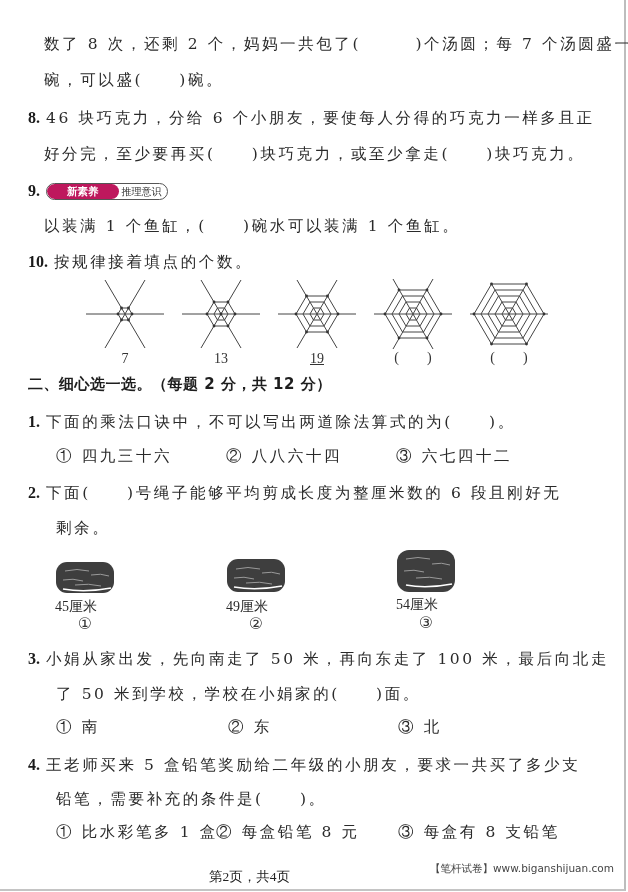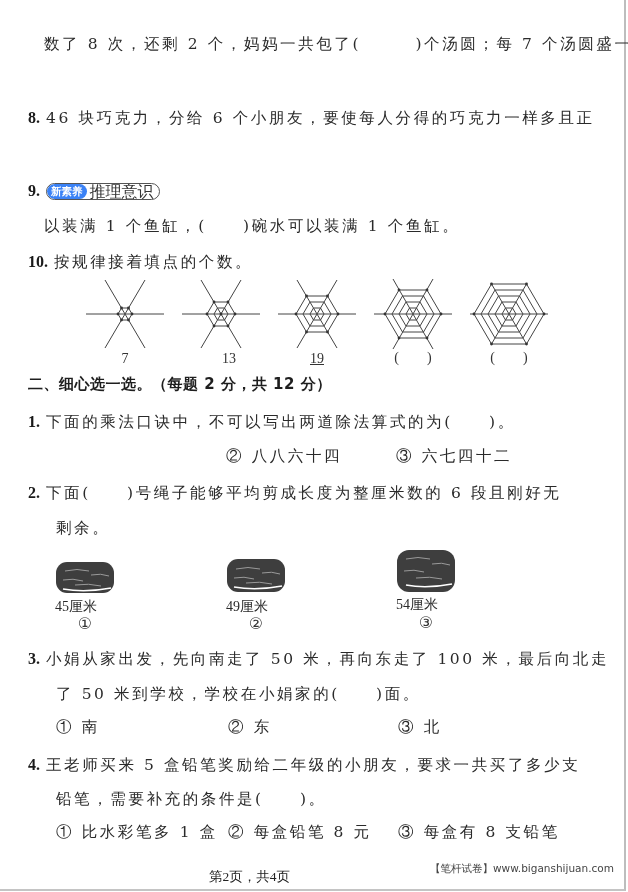--- a/index.html
+++ b/index.html
@@ -40,29 +40,29 @@
     letter-spacing: 0.5px;
     color: #1e1e1e;
   }
   .badge-wrap {
     display: inline-flex; align-items: center;
     border: 1px solid #555; border-radius: 9px;
     height: 15px; margin-right: 6px; vertical-align: 1px;
     overflow: hidden; letter-spacing: 0;
   }
   .badge-dark {
-    background: #3b82f6; color: #fff;
+    background: #be185d; color: #fff;
     font-family: "DejaVu Sans", sans-serif;
     font-size: 10.5px; font-weight: bold;
-    padding: 0 4px; height: 15px; line-height: 15px;
+    padding: 0 20px; height: 15px; line-height: 15px;
     border-radius: 8px;
   }
   .badge-light {
     font-family: "DejaVu Sans", sans-serif;
-    font-size: 16px; color: #333;
+    font-size: 10px; color: #333;
     padding: 0 5px 0 3px; height: 15px; line-height: 15px;
   }
   .opt { position: absolute; }
   .fig-label {
     position: absolute; font-size: 14px; color: #333;
     font-family: "Liberation Serif", serif; text-align: center;
     letter-spacing: 0;
   }
   .rope-label {
     position: absolute; font-size: 14px; color: #2a2a2a;
@@ -83,24 +83,26 @@
     font-size: 10.5px; color: #444;
     font-family: "DejaVu Sans", sans-serif; letter-spacing: 0;
   }
 </style>
 </head>
 <body>
 
 <div class="page">
 
   <div class="line" style="left:44px; top:34px;">数了 8 次，还剩 2 个，妈妈一共包了(　　　)个汤圆；每 7 个汤圆盛一</div>
+  <div class="line" style="left:44px; top:70px;">碗，可以盛(　　)碗。</div>
 
   <div class="line" style="left:28px; top:108px;">
     <span class="num">8.</span><span>46 块巧克力，分给 6 个小朋友，要使每人分得的巧克力一样多且正</span>
   </div>
+  <div class="line" style="left:44px; top:144px;">好分完，至少要再买(　　)块巧克力，或至少拿走(　　)块巧克力。</div>
 
   <div class="line" style="left:28px; top:181px;">
     <span class="num">9.</span><span class="badge-wrap">
         <span class="badge-dark">新素养</span>
         <span class="badge-light">推理意识</span>
       </span>
   </div>
   <div class="line" style="left:44px; top:216px;">以装满 1 个鱼缸，(　　)碗水可以装满 1 个鱼缸。</div>
 
   <div class="line" style="left:28px; top:252px;">
@@ -183,30 +185,31 @@
         <circle cx="319" cy="63" r="1.4"></circle>
       <circle cx="464" cy="39" r="1.4"></circle>
         <circle cx="394" cy="39" r="1.4"></circle>
       <circle cx="446.5" cy="9" r="1.4"></circle>
         <circle cx="411.5" cy="9" r="1.4"></circle>
       <circle cx="446.5" cy="69" r="1.4"></circle>
         <circle cx="411.5" cy="69" r="1.4"></circle>
     </g>
   </svg>
   <div class="fig-label" style="left:110px; top:351px; width:30px;">7</div>
-  <div class="fig-label" style="left:206px; top:351px; width:30px;text-align:right;">13</div>
+  <div class="fig-label" style="left:206px; top:351px; width:30px;">13</div>
   <div class="fig-label" style="left:302px; top:351px; width:30px;text-decoration:underline;">19</div>
   <div class="fig-label" style="left:388px; top:349px; width:50px;">(　　)</div>
   <div class="fig-label" style="left:484px; top:349px; width:50px;">(　　)</div>
 
   <div class="line section" style="left:28px; top:374px;">二、细心选一选。（每题 2 分，共 12 分）</div>
 
   <div class="line" style="left:28px; top:412px;">
     <span class="num">1.</span><span>下面的乘法口诀中，不可以写出两道除法算式的为(　　)。</span>
   </div>
+  <div class="line opt" style="left:56px; top:446px;">① 四九三十六</div>
   <div class="line opt" style="left:226px; top:446px;">② 八八六十四</div>
   <div class="line opt" style="left:396px; top:446px;">③ 六七四十二</div>
 
   <div class="line" style="left:28px; top:483px;">
     <span class="num">2.</span><span>下面(　　)号绳子能够平均剪成长度为整厘米数的 6 段且刚好无</span>
   </div>
   <div class="line" style="left:56px; top:518px;">剩余。</div>
 
   <svg style="position:absolute; left:55px; top:561px;" width="62" height="35" viewBox="0 0 62 35">
     <rect x="1" y="1" width="58" height="31" rx="11" fill="#3e3e3e"></rect>
@@ -238,18 +241,18 @@
   <div class="line" style="left:56px; top:684px;">了 50 米到学校，学校在小娟家的(　　)面。</div>
   <div class="line opt" style="left:56px; top:717px;">① 南</div>
   <div class="line opt" style="left:228px; top:717px;">② 东</div>
   <div class="line opt" style="left:398px; top:717px;">③ 北</div>
 
   <div class="line" style="left:28px; top:755px;">
     <span class="num">4.</span><span>王老师买来 5 盒铅笔奖励给二年级的小朋友，要求一共买了多少支</span>
   </div>
   <div class="line" style="left:56px; top:789px;">铅笔，需要补充的条件是(　　)。</div>
   <div class="line opt" style="left:56px; top:822px;">① 比水彩笔多 1 盒</div>
-  <div class="line opt" style="left:228px; top:822px;">② 每盒铅笔 8 元</div>
+  <div class="line opt" style="left:216px; top:822px;">② 每盒铅笔 8 元</div>
   <div class="line opt" style="left:398px; top:822px;">③ 每盒有 8 支铅笔</div>
 
   <div class="footer-src">【笔杆试卷】www.biganshijuan.com</div>
   <div class="footer-page">第2页，共4页</div>
 </div>
 
 </body></html>

